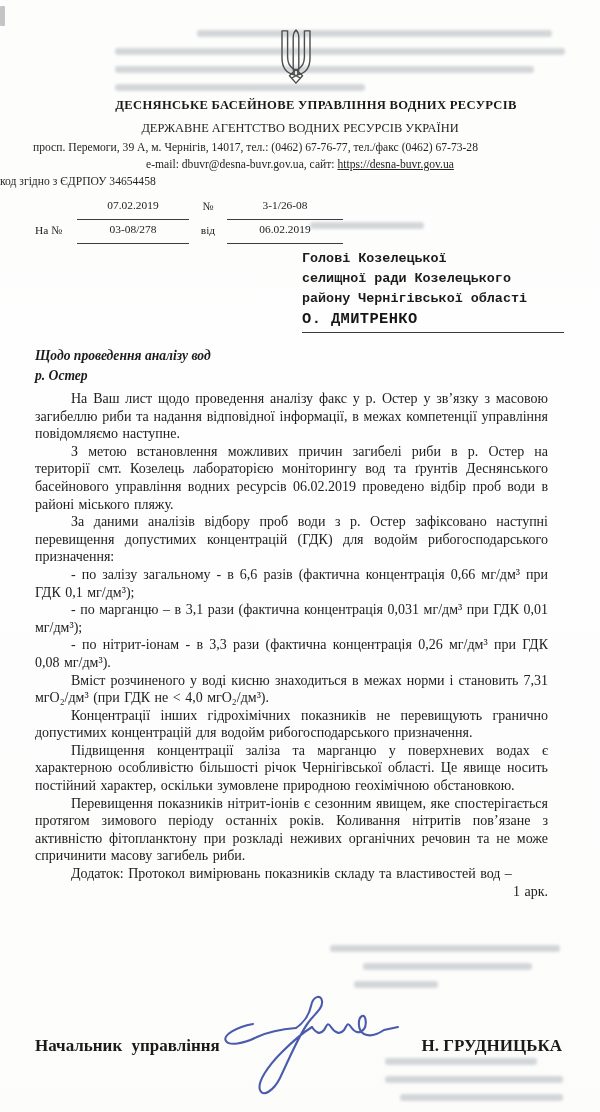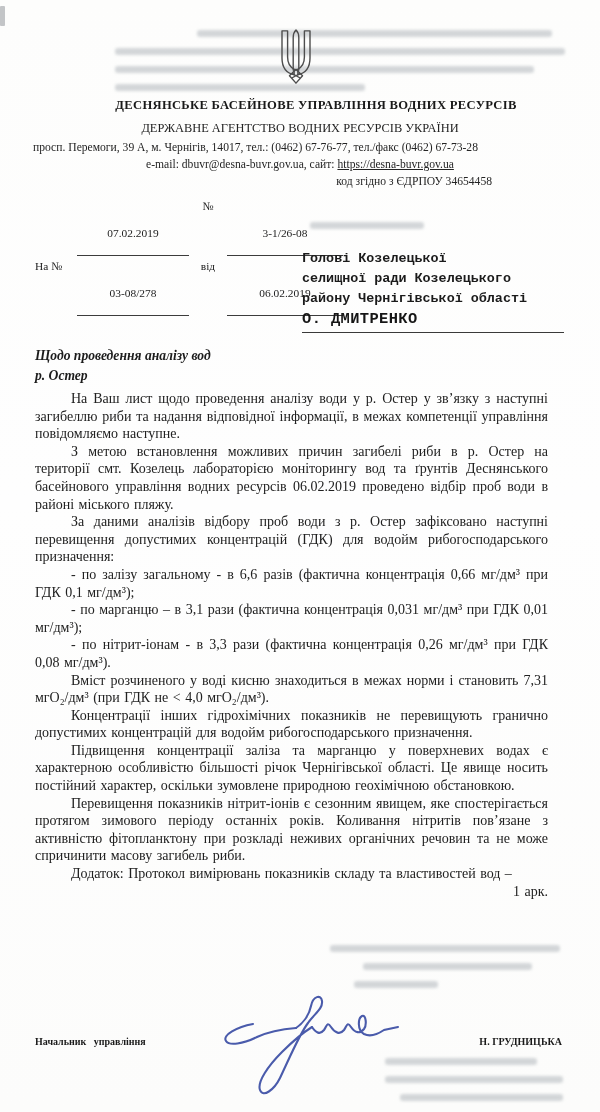--- a/index.html
+++ b/index.html
@@ -14,46 +14,46 @@
   .bleed{position:absolute;filter:blur(1.7px);opacity:.42;}
   .bleed .brow{height:7px;background:#9aa1a8;border-radius:3px;margin-bottom:11px;}
   
   .emblem{position:absolute;left:274px;top:29px;width:44px;height:56px;}
   .org-name{position:absolute;left:0;top:98px;width:600px;text-align:center;
     font-weight:bold;font-size:12.6px;letter-spacing:.3px;color:#191919;padding-left:16px;}
   .agency{position:absolute;left:0;top:121px;width:600px;text-align:center;font-size:12.4px;color:#242424;}
   .addr{position:absolute;left:0;top:141px;width:511px;text-align:center;font-size:11.6px;color:#242424;}
   .email{position:absolute;left:0;top:158px;width:600px;text-align:center;font-size:11.6px;color:#242424;}
   .email a{color:#242424;text-decoration:underline;}
-  .edrpou{position:absolute;left:0;top:175px;width:492px;text-align:right;font-size:11.6px;color:#242424;}
+  .edrpou{position:absolute;left:0;top:175px;width:492px;text-align:left;font-size:11.6px;color:#242424;}
   
   .refgrid{position:absolute;left:35px;top:199px;display:grid;
     grid-template-columns:40px 112px 34px 116px;column-gap:2px;row-gap:3px;
     font-size:11.4px;color:#222;}
   .refgrid .lab{padding-top:1px;}
-  .refgrid .val{text-align:center;border-bottom:1.2px solid #3c3c3c;padding:0 2px 16px 2px;margin-top:28px;}
+  .refgrid .val{text-align:center;border-bottom:1.2px solid #3c3c3c;padding:0 2px 8px 2px;}
   
   .recipient{position:absolute;left:302px;top:249px;width:262px;font-family:Liberation Mono, monospace;}
   .recipient .rline{font-weight:bold;font-size:13.4px;line-height:20px;color:#1b1b1b;}
   .recipient .rname{font-weight:bold;font-size:15.4px;letter-spacing:.4px;line-height:21px;
     border-bottom:1.4px solid #3a3a3a;padding-bottom:2px;color:#161616;}
   .recipient .raddr{font-size:10.6px;color:#2e2e2e;margin-top:2px;}
   
   .subject{position:absolute;left:35px;top:346px;font-weight:bold;font-style:italic;
     font-size:13.6px;line-height:20px;color:#1c1c1c;}
   
   .bodytext{position:absolute;left:35px;top:390px;width:513px;font-size:14px;
     line-height:17.6px;text-align:justify;color:#212121;word-spacing:1px;}
   .bodytext p{margin:0;text-indent:36px;}
   .season{margin-top:47px;}
   .attach1{margin-top:18px;}
   .attach2{text-indent:0 !important;margin-left:89px !important;text-align:right;}
   
   .sigrow{position:absolute;left:35px;top:1036px;width:527px;display:flex;
-    justify-content:space-between;font-weight:bold;font-size:10px;color:#1a1a1a;}
+    justify-content:space-between;font-weight:bold;font-size:17px;color:#1a1a1a;}
   .sig-position{word-spacing:5px;}
   .signature-svg{position:absolute;left:213px;top:986px;width:190px;height:122px;}
 </style>
 </head>
 <body>
 
 <div class="page">
 
   <div class="corner-mark"></div>
   <div class="bleed" style="left:115px;top:30px;width:455px;">
@@ -109,21 +109,21 @@
     <div class="rline">району Чернігівської області</div>
     <div class="rname">О. ДМИТРЕНКО</div>
   </div>
 
   <div class="subject">
     <div>Щодо проведення аналізу вод</div>
     <div>р. Остер</div>
   </div>
 
   <div class="bodytext">
-    <p>На Ваш лист щодо проведення аналізу води у р. Остер у зв’язку з наступні загибеллю риби та надання відповідної інформації, в межах компетенції управління повідомляємо наступне.</p>
+    <p>На Ваш лист щодо проведення аналізу факс у р. Остер у зв’язку з масовою загибеллю риби та надання відповідної інформації, в межах компетенції управління повідомляємо наступне.</p>
     <p>З метою встановлення можливих причин загибелі риби в р. Остер на території смт. Козелець лабораторією моніторингу вод та ґрунтів Деснянського басейнового управління водних ресурсів 06.02.2019 проведено відбір проб води в районі міського пляжу.</p>
     <p>За даними аналізів відбору проб води з р. Остер зафіксовано наступні перевищення допустимих концентрацій (ГДК) для водойм рибогосподарського призначення:</p>
     <p>- по залізу загальному - в 6,6 разів (фактична концентрація 0,66 мг/дм³ при ГДК 0,1 мг/дм³);</p>
     <p>- по марганцю – в 3,1 рази (фактична концентрація 0,031 мг/дм³ при ГДК 0,01 мг/дм³);</p>
     <p>- по нітрит-іонам - в 3,3 рази (фактична концентрація 0,26 мг/дм³ при ГДК 0,08  мг/дм³).</p>
     <p>Вміст розчиненого у воді кисню знаходиться в межах норми і становить 7,31 мгО₂/дм³ (при ГДК не &lt; 4,0 мгО₂/дм³).</p>
     <p>Концентрації інших гідрохімічних показників не перевищують гранично допустимих концентрацій для водойм рибогосподарського призначення.</p>
     <p>Підвищення концентрації заліза та марганцю у поверхневих водах є характерною особливістю більшості річок Чернігівської області. Це явище носить постійний характер, оскільки зумовлене природною геохімічною обстановкою.</p>
     <p class="season">Перевищення показників нітрит-іонів є сезонним явищем, яке спостерігається протягом зимового періоду останніх років. Коливання нітритів пов’язане з активністю фітопланктону при розкладі неживих органічних речовин та не може спричинити масову загибель риби.</p>
     <p class="attach1">Додаток: Протокол вимірювань показників складу та властивостей вод –</p>

